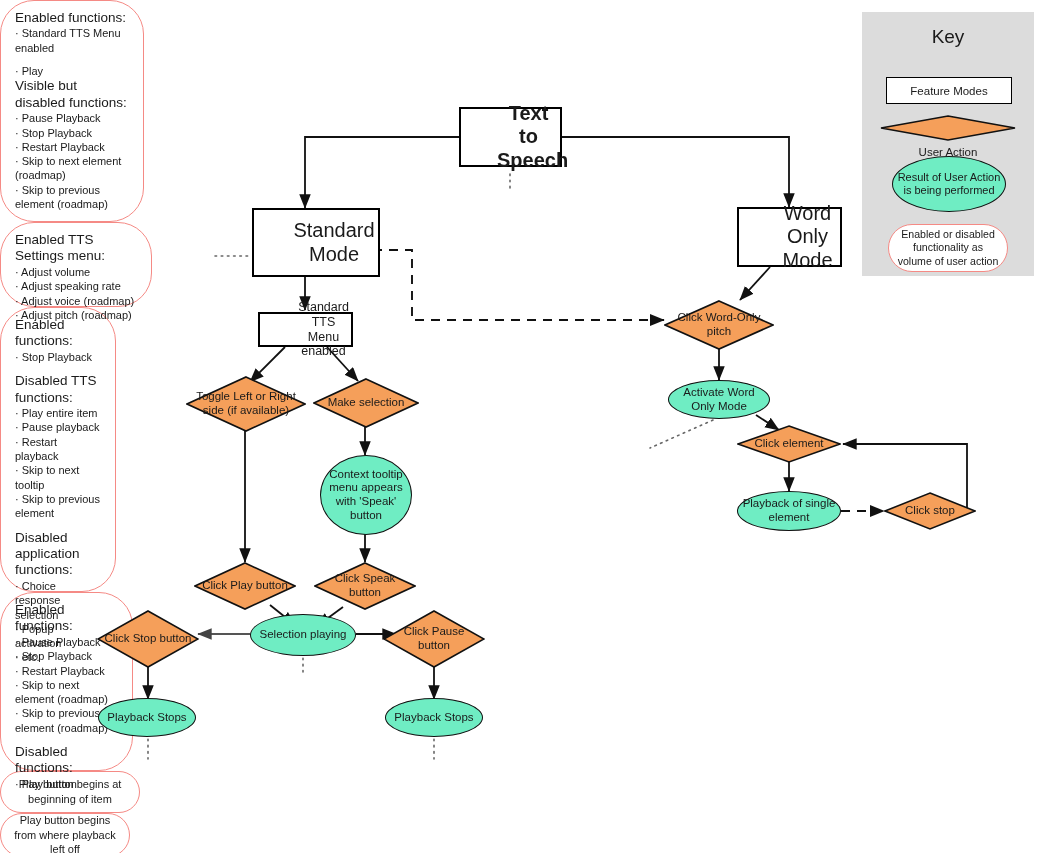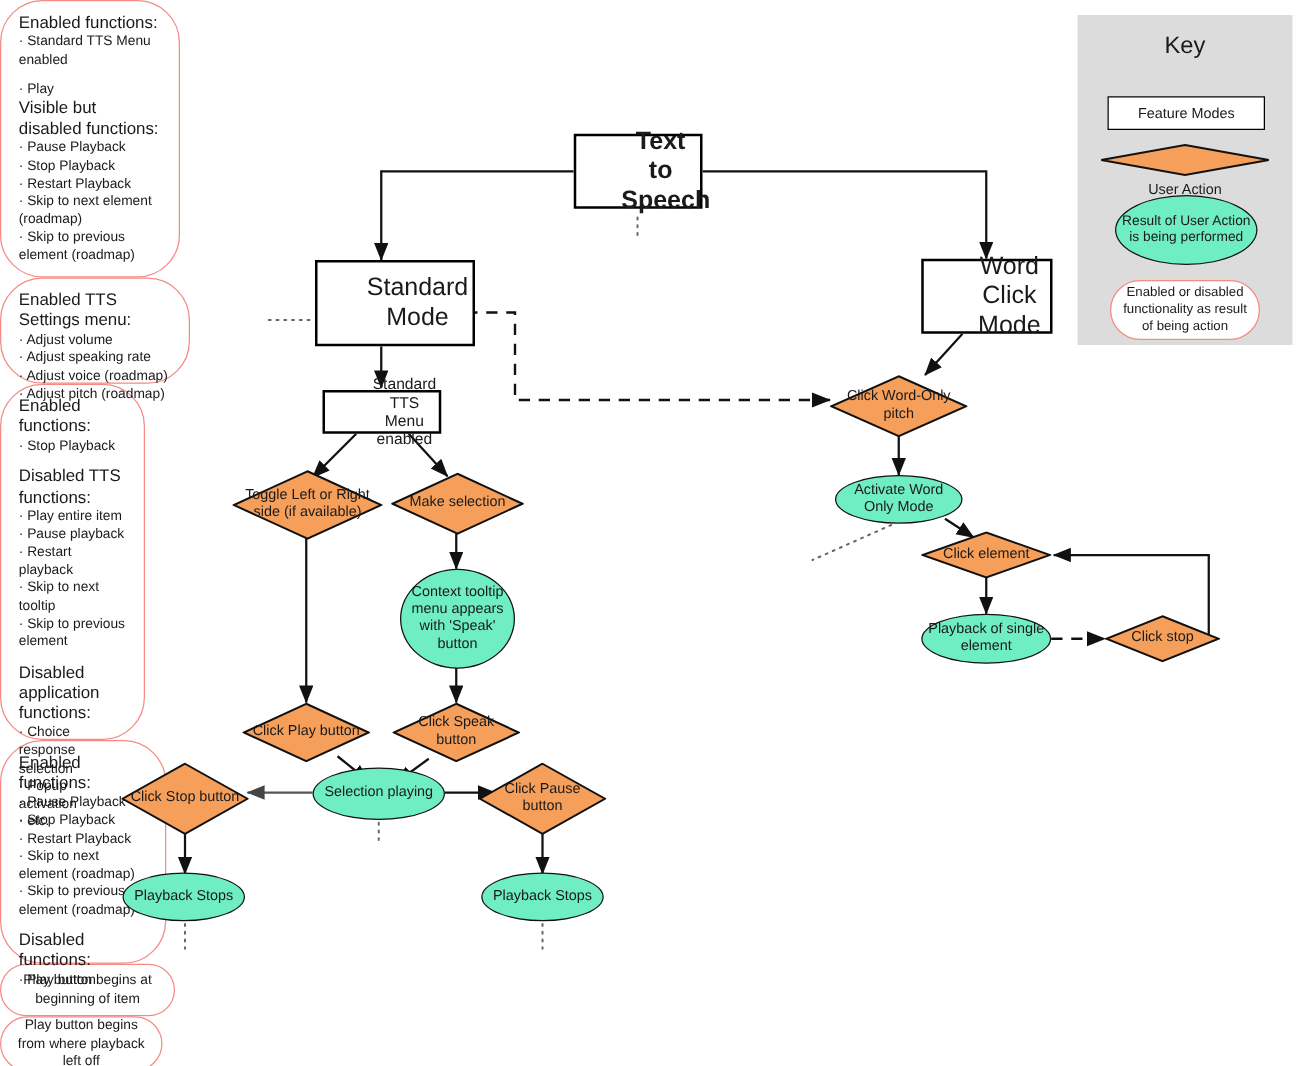--- a/index.html
+++ b/index.html
@@ -128,21 +128,21 @@
 
   <div class="node mode bold" style="left:459px;top:107px;width:103px;height:60px;">
     <span>Text to Speech</span>
   </div>
 
   <div class="node mode" style="left:252px;top:208px;width:128px;height:69px;">
     <span>Standard Mode</span>
   </div>
 
   <div class="node mode" style="left:737px;top:207px;width:105px;height:60px;">
-    <span>Word Click Mode</span>
+    <span>Word Only Mode</span>
   </div>
 
   <div class="node mode small" style="left:258px;top:312px;width:95px;height:35px;">
     <span>Standard TTS Menu enabled</span>
   </div>
 
   <div class="node diamond" style="left:186px;top:376px;width:120px;height:56px;">
     <svg class="dshape" viewBox="0 0 120 56" preserveAspectRatio="none">
       <polygon points="60,1 119,28 60,55 1,28" fill="#F59F5A" stroke="#111" stroke-width="1.6"></polygon>
     </svg>
@@ -303,17 +303,17 @@
         <polygon points="68,1 135,13 68,25 1,13" fill="#F59F5A" stroke="#111" stroke-width="1.5"></polygon>
       </svg>
       <span>User Action</span>
     </div>
 
     <div class="kell">
       <span>Result of User Action is being performed</span>
     </div>
 
     <div class="knote">
-      <span>Enabled or disabled functionality as result of being action</span>
+      <span>Enabled or disabled functionality as volume of user action</span>
     </div>
   </div>
 
 </div>
 
 </body></html>

